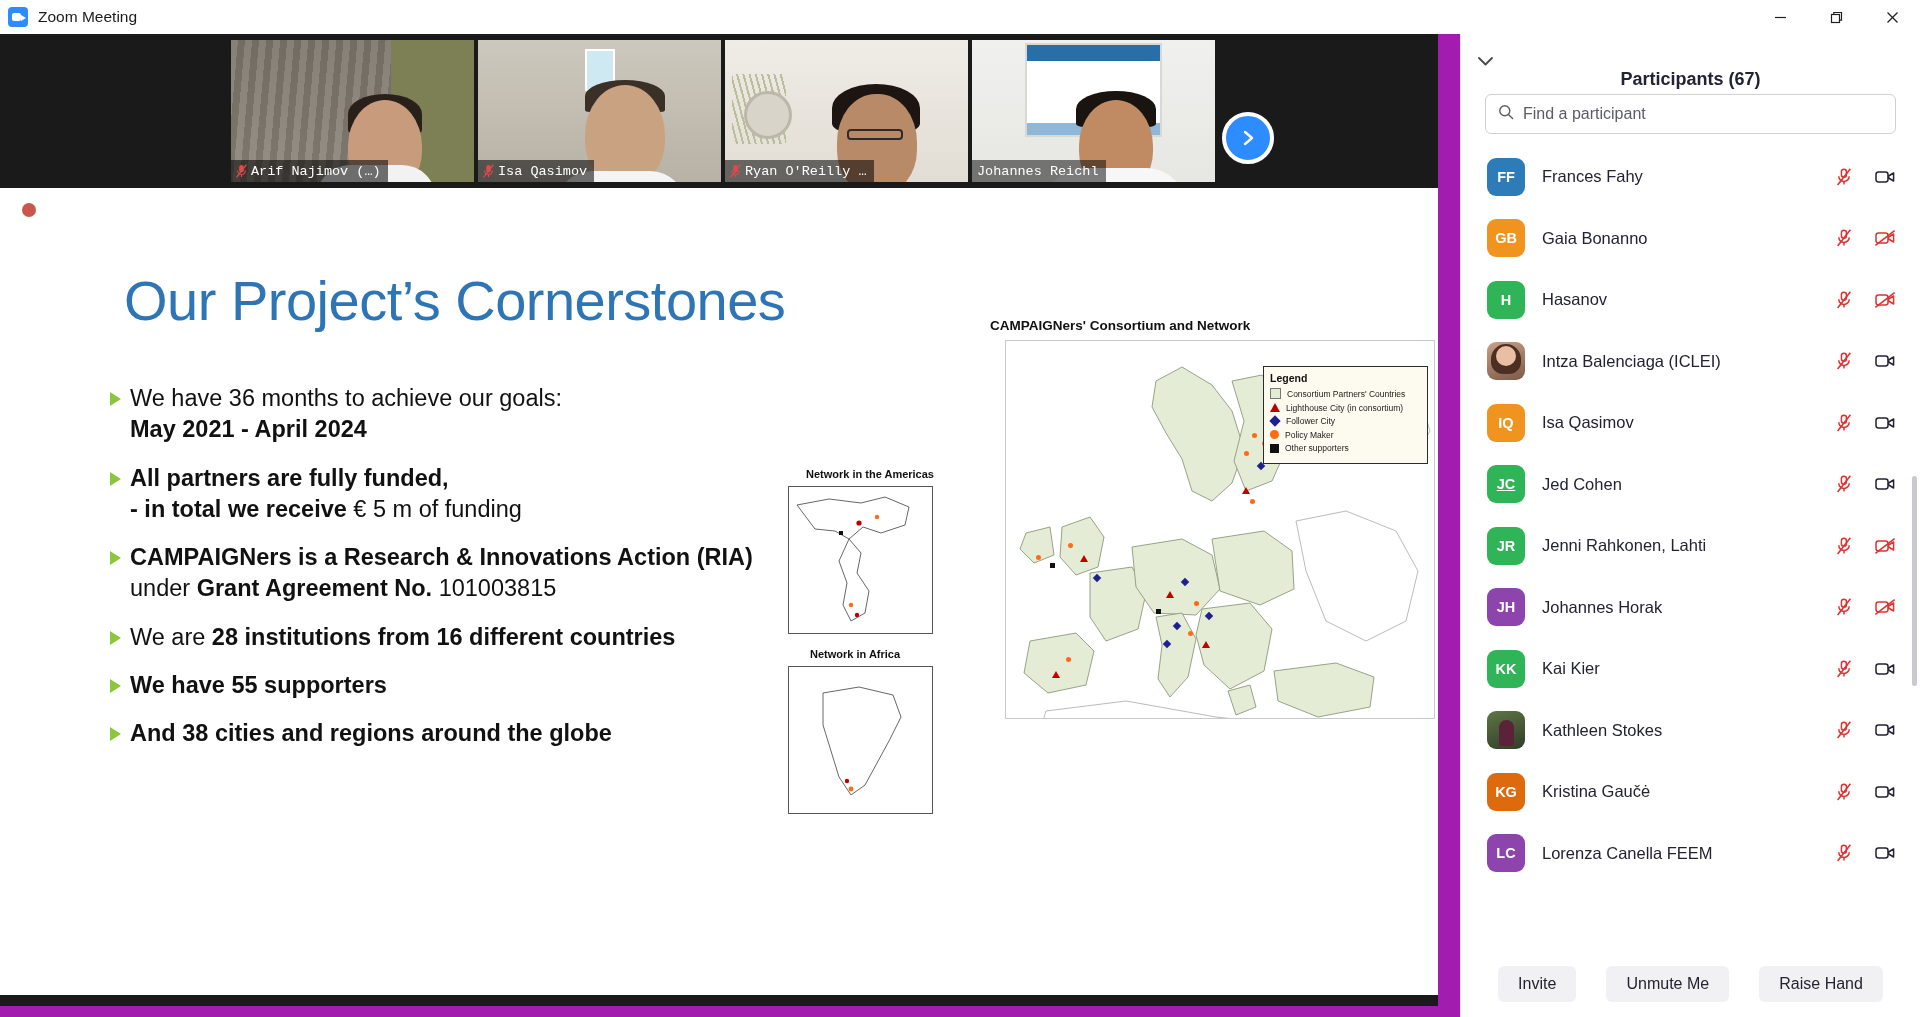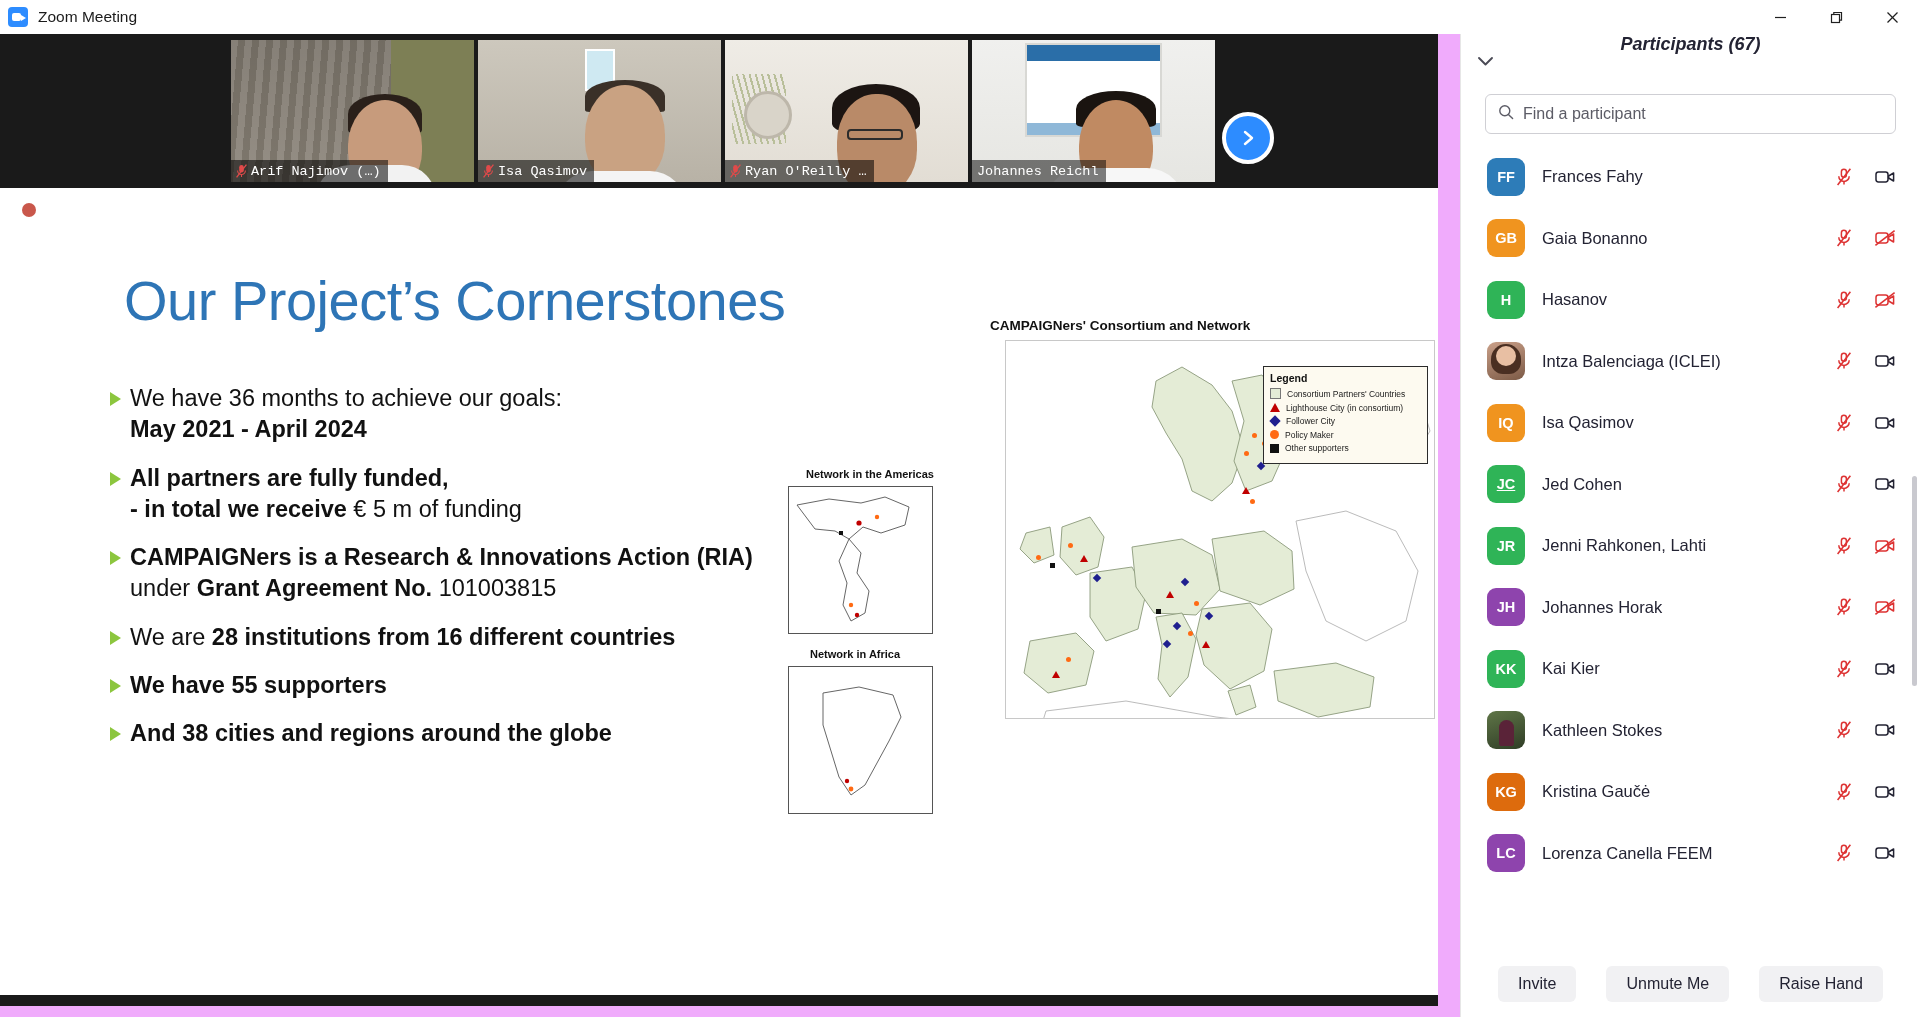--- a/index.html
+++ b/index.html
@@ -4,21 +4,21 @@
 <style>
   * { box-sizing: border-box; margin: 0; padding: 0; }
   html, body {
     width: 1920px; height: 1017px;
     font-family: "Liberation Sans", sans-serif;
     background: #ffffff;
     overflow: hidden;
   }
 
   
-  .window { position: relative; width: 1920px; height: 1017px; background:#f0abfc; }
+  .window { position: relative; width: 1920px; height: 1017px; background:#a21caf; }
 
   
   .titlebar {
     position: absolute; top:0; left:0; width:1920px; height:34px;
     background:#ffffff; display:flex; align-items:center;
   }
   .tb-logo {
     width:20px; height:20px; margin-left:8px; border-radius:4px;
     background:#2d8cff; position:relative; flex:none;
   }
@@ -163,21 +163,21 @@
   .mk.cir{ width:5px;height:5px;border-radius:50%;background:#ff6a13;}
   .mk.sq{ width:5px;height:5px;background:#111;}
 
   
   .panel {
     position:absolute; top:34px; right:0; width:460px; height:983px;
     background:#ffffff; border-left:1px solid #e6e6e6;
     display:flex; flex-direction:column;
   }
   .panel-header{
-    height:56px; display:flex; align-items:flex-start; position:relative;font-style:italic;
+    height:56px; display:flex; align-items:flex-end; position:relative;
   }
   .chev{ position:absolute; left:16px; top:50%; transform:translateY(-50%); cursor:pointer;}
   .panel-title{ width:100%; text-align:center; font-size:18px; font-weight:bold; color:#232333;}
   .search-wrap{ padding:4px 24px 12px; }
   .search-box{
     height:40px; border:1px solid #cfcfd4; border-radius:6px;
     display:flex; align-items:center; padding:0 12px; gap:9px;
   }
   .search-box input{
     border:none; outline:none; font-size:16px; color:#232333; width:100%;

